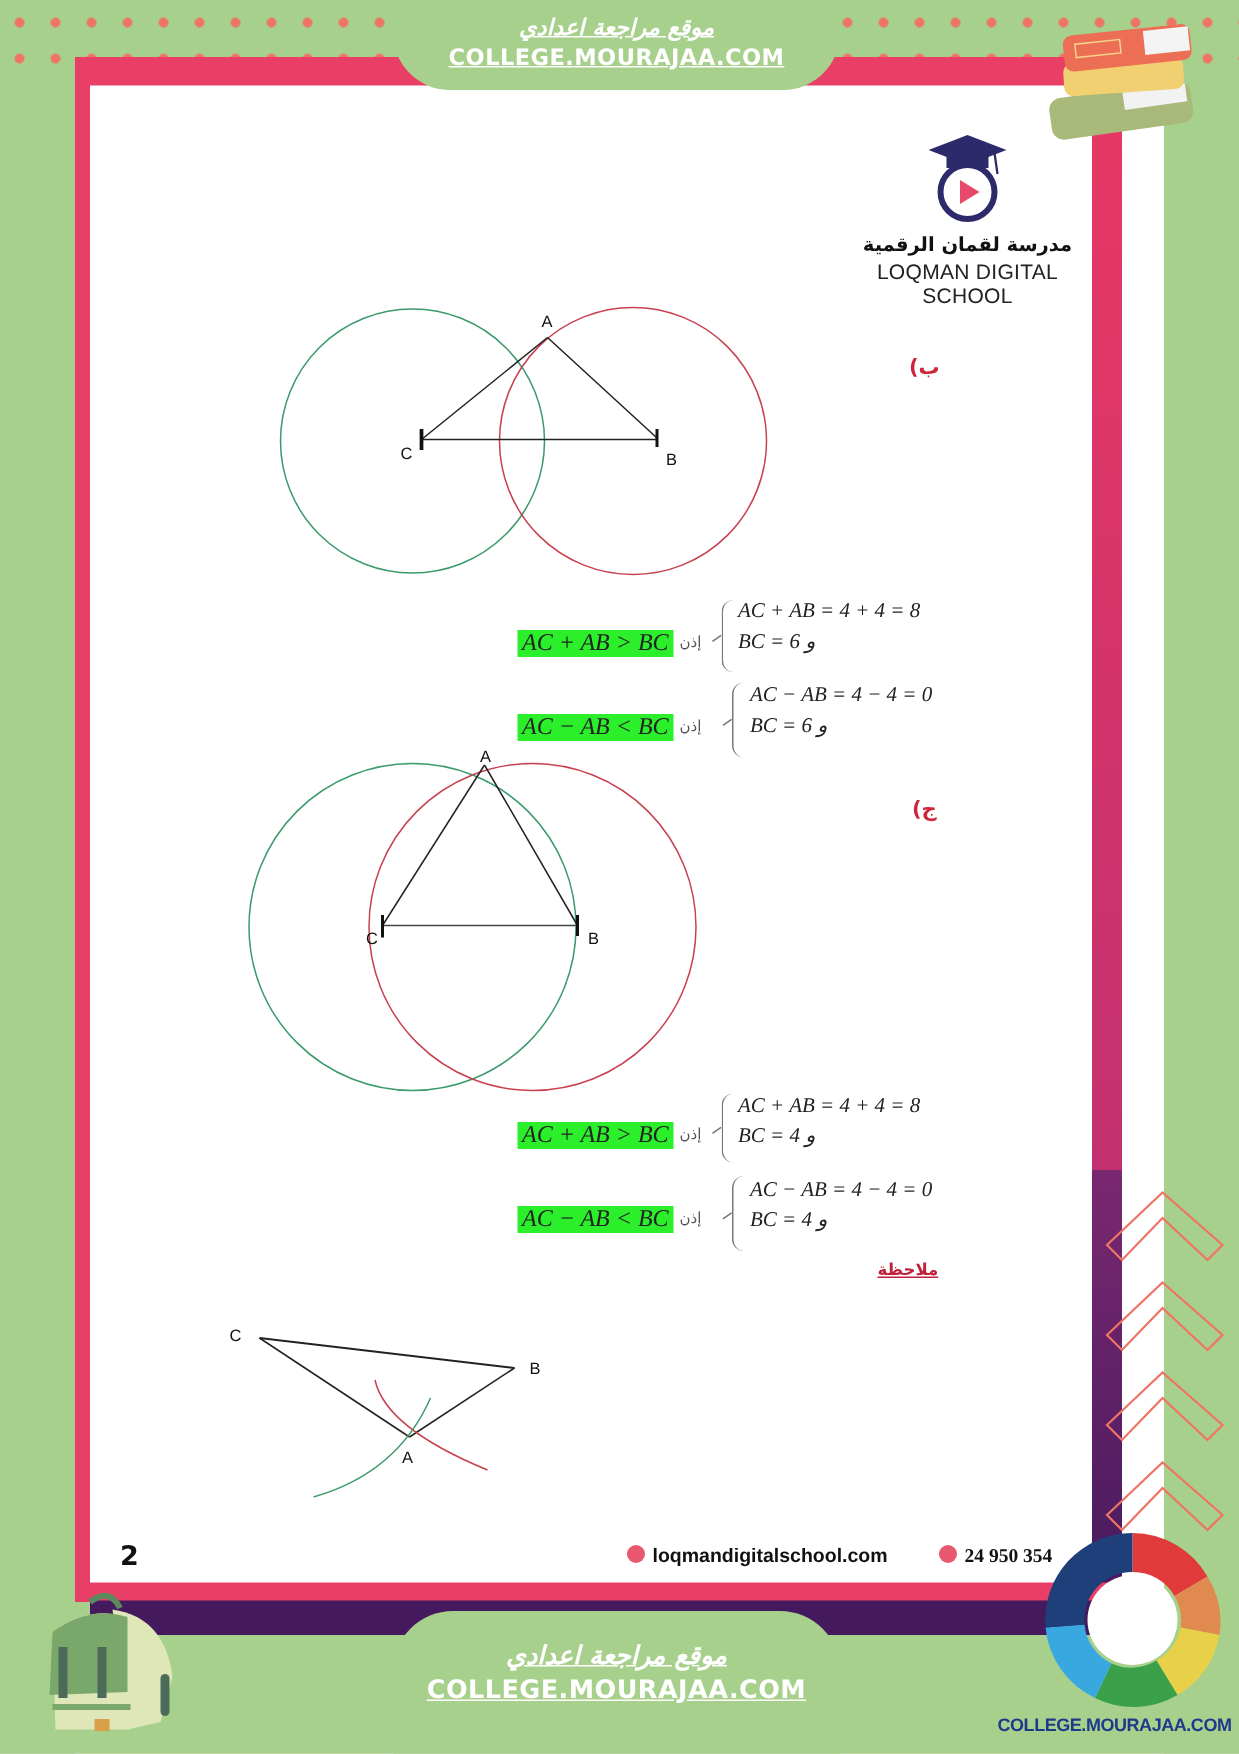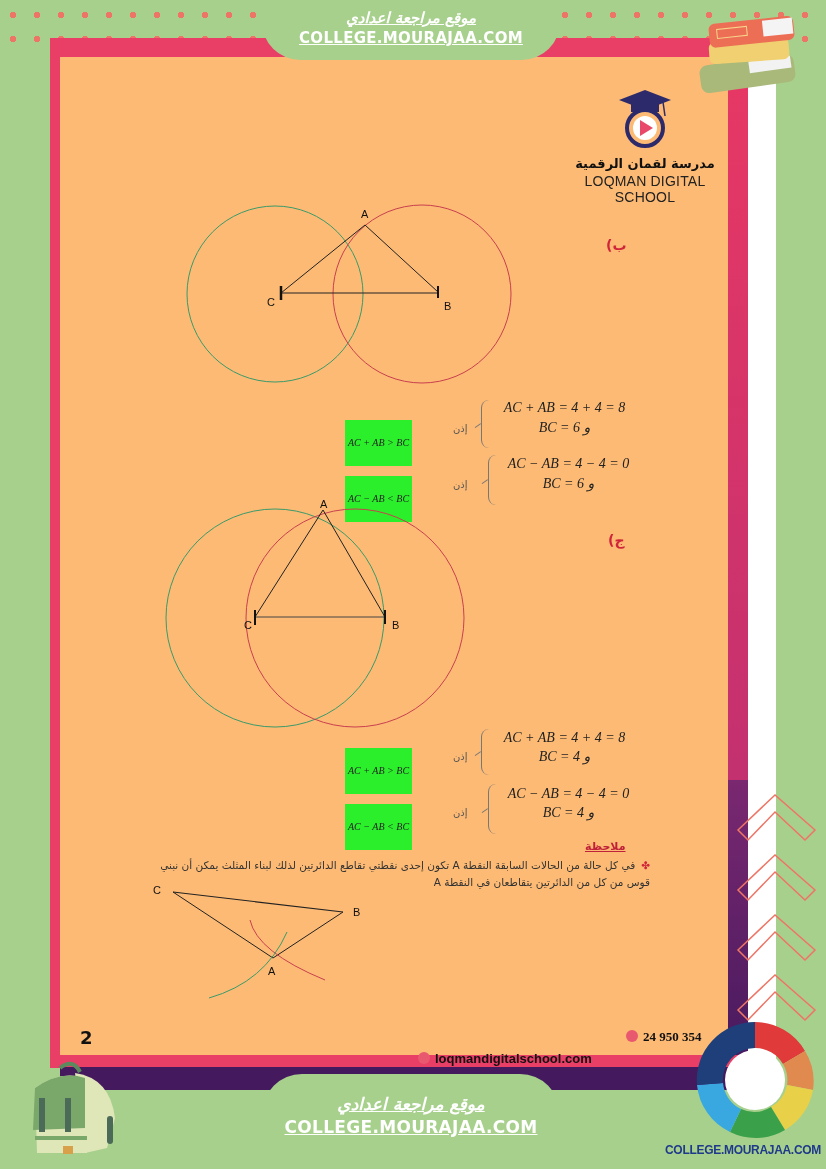--- a/index.html
+++ b/index.html
@@ -28,21 +28,21 @@
     .right-purple-bar {
       position: absolute; left: 728px; top: 780px; width: 20px; height: 300px;
       background: linear-gradient(#7a2870, #44195e);
     }
     .bottom-pink-bar {
       position: absolute; left: 60px; top: 1058px; width: 250px; height: 14px;
       background: #e93e66;
     }
     .page {
       position: absolute; left: 60px; top: 57px; width: 668px; height: 998px;
-      background: #fdba74;
+      background: #ffffff;
     }
     .white-strip {
       position: absolute; left: 748px; top: 55px; width: 28px; height: 1060px; background: #fff;
     }
     .green-right {
       position: absolute; left: 776px; top: 55px; width: 50px; height: 1114px; background: #a8d08d;
     }
     .banner {
       position: absolute; background: #a8d08d; color: #fff; text-align: center;
       font-family: "DejaVu Sans", sans-serif; font-weight: bold; text-decoration: underline;
@@ -62,47 +62,47 @@
     .logo { position: absolute; left: 575px; top: 88px; width: 140px; text-align: center; }
     .logo-ar { font-size: 13px; font-weight: bold; color: #111; direction: rtl; margin-top: 2px; }
     .logo-en { font-size: 14px; color: #222; letter-spacing: 0.2px; margin-top: 2px; font-family: "Liberation Sans", sans-serif;}
 
     .sec-label { position: absolute; color: #d0243a; font-size: 14px; font-weight: bold; direction: rtl; }
     svg.fig { position: absolute; overflow: visible; }
     .pt-label { font-family: "Liberation Sans", sans-serif; font-size: 11px; fill: #111; }
 
     .ineq {
       position: absolute; background: #2bef2b; color: #222;
-      font-family: "Liberation Serif", serif; font-style: italic; font-size: 10px;
-      padding: 15px 3px; line-height: 16px;
+      font-family: "Liberation Serif", serif; font-style: italic; font-size: 16px;
+      padding: 1px 3px; line-height: 16px;
     }
     .idhan { position: absolute; font-size: 10px; color: #555; direction: rtl; }
     .brace {
       position: absolute; width: 10px; border-left: 1.5px solid #777;
       border-radius: 8px 0 0 8px;
     }
     .brace::before {
       content: ""; position: absolute; left: -8px; top: 50%; width: 7px; height: 1px;
       border-top: 1.5px solid #777; transform: translateY(-50%) rotate(-35deg); transform-origin: right;
     }
     .eq {
       position: absolute; font-family: "Liberation Serif", serif; font-style: italic;
-      font-size: 14px; color: #222; text-align: center; white-space: nowrap;
+      font-size: 14px; color: #222; text-align: left; white-space: nowrap;
     }
     .note-title {
       position: absolute; left: 585px; top: 840px; font-size: 11px; color: #c0213a;
       font-weight: bold; text-decoration: underline; direction: rtl;
     }
     .note-text {
       position: absolute; left: 150px; top: 858px; width: 500px; font-size: 10.5px; color: #333;
       direction: rtl; text-align: right; line-height: 17px;
     }
     .bullet { color: #d0243a; margin-left: 6px; }
     .footer-page { position: absolute; left: 80px; top: 1027px; font-size: 18px; font-weight: bold; color: #111; }
-    .footer-site { position: absolute; left: 418px; top: 1029px; font-size: 13px; color: #111; font-weight: bold; font-family: "Liberation Sans", sans-serif; margin-top: 22px; }
+    .footer-site { position: absolute; left: 418px; top: 1029px; font-size: 13px; color: #111; font-weight: bold; font-family: "Liberation Sans", sans-serif; }
     .footer-phone { position: absolute; left: 626px; top: 1029px; font-size: 13px; color: #111; font-weight: bold; font-family: Liberation Serif, serif; }
     .footer-icon { display: inline-block; width: 12px; height: 12px; border-radius: 50%; background: #e8586e; vertical-align: -1px; margin-right: 5px; }
     .brand-bottom {
       position: absolute; left: 665px; top: 1143px; font-size: 12px; font-weight: bold;
       color: #1f3a8a; font-family: "Liberation Sans", sans-serif; letter-spacing: -0.3px;
     }
     .deco { position: absolute; }
   </style>
 </head>
 <body>
@@ -180,21 +180,20 @@
   <div class="eq" style="left:432px;top:673px;width:145px;">AC + AB = 4 + 4 = 8</div>
   <div class="eq" style="left:432px;top:691px;width:145px;">BC = 4 و</div>
 
   <div class="ineq" style="left:285px;top:747px;">AC − AB &lt; BC</div>
   <div class="idhan" style="left:393px;top:750px;">إذن</div>
   <div class="brace" style="left:428px;top:727px;height:50px;"></div>
   <div class="eq" style="left:440px;top:729px;width:137px;">AC − AB = 4 − 4 = 0</div>
   <div class="eq" style="left:440px;top:747px;width:137px;">BC = 4 و</div>
 
   <div class="note-title" style="left:525px;top:783px;">ملاحظة</div>
-  <div class="note-text" style="left:90px;top:800px;"><span class="bullet">✤</span><span>في كل حالة من الحالات السابقة النقطة A تكون إحدى نقطتي تقاطع الدائرتين لذلك لبناء المثلث يمكن أن نبني قوس من كل من الدائرتين يتقاطعان في النقطة A</span></div>
 
   <svg class="fig" style="left:85px;top:825px;" width="240" height="125">
     <line x1="28" y1="10" x2="198" y2="30" stroke="#222" stroke-width="1.2"></line>
     <line x1="28" y1="10" x2="128" y2="76" stroke="#222" stroke-width="1"></line>
     <line x1="128" y1="76" x2="198" y2="30" stroke="#222" stroke-width="1"></line>
     <path d="M 105 38 Q 112 70 180 98" fill="none" stroke="#c8404f" stroke-width="1"></path>
     <path d="M 142 50 Q 120 100 64 116" fill="none" stroke="#3a9a6a" stroke-width="1"></path>
     <text class="pt-label" x="8" y="12">C</text>
     <text class="pt-label" x="208" y="34">B</text>
     <text class="pt-label" x="123" y="93">A</text>

